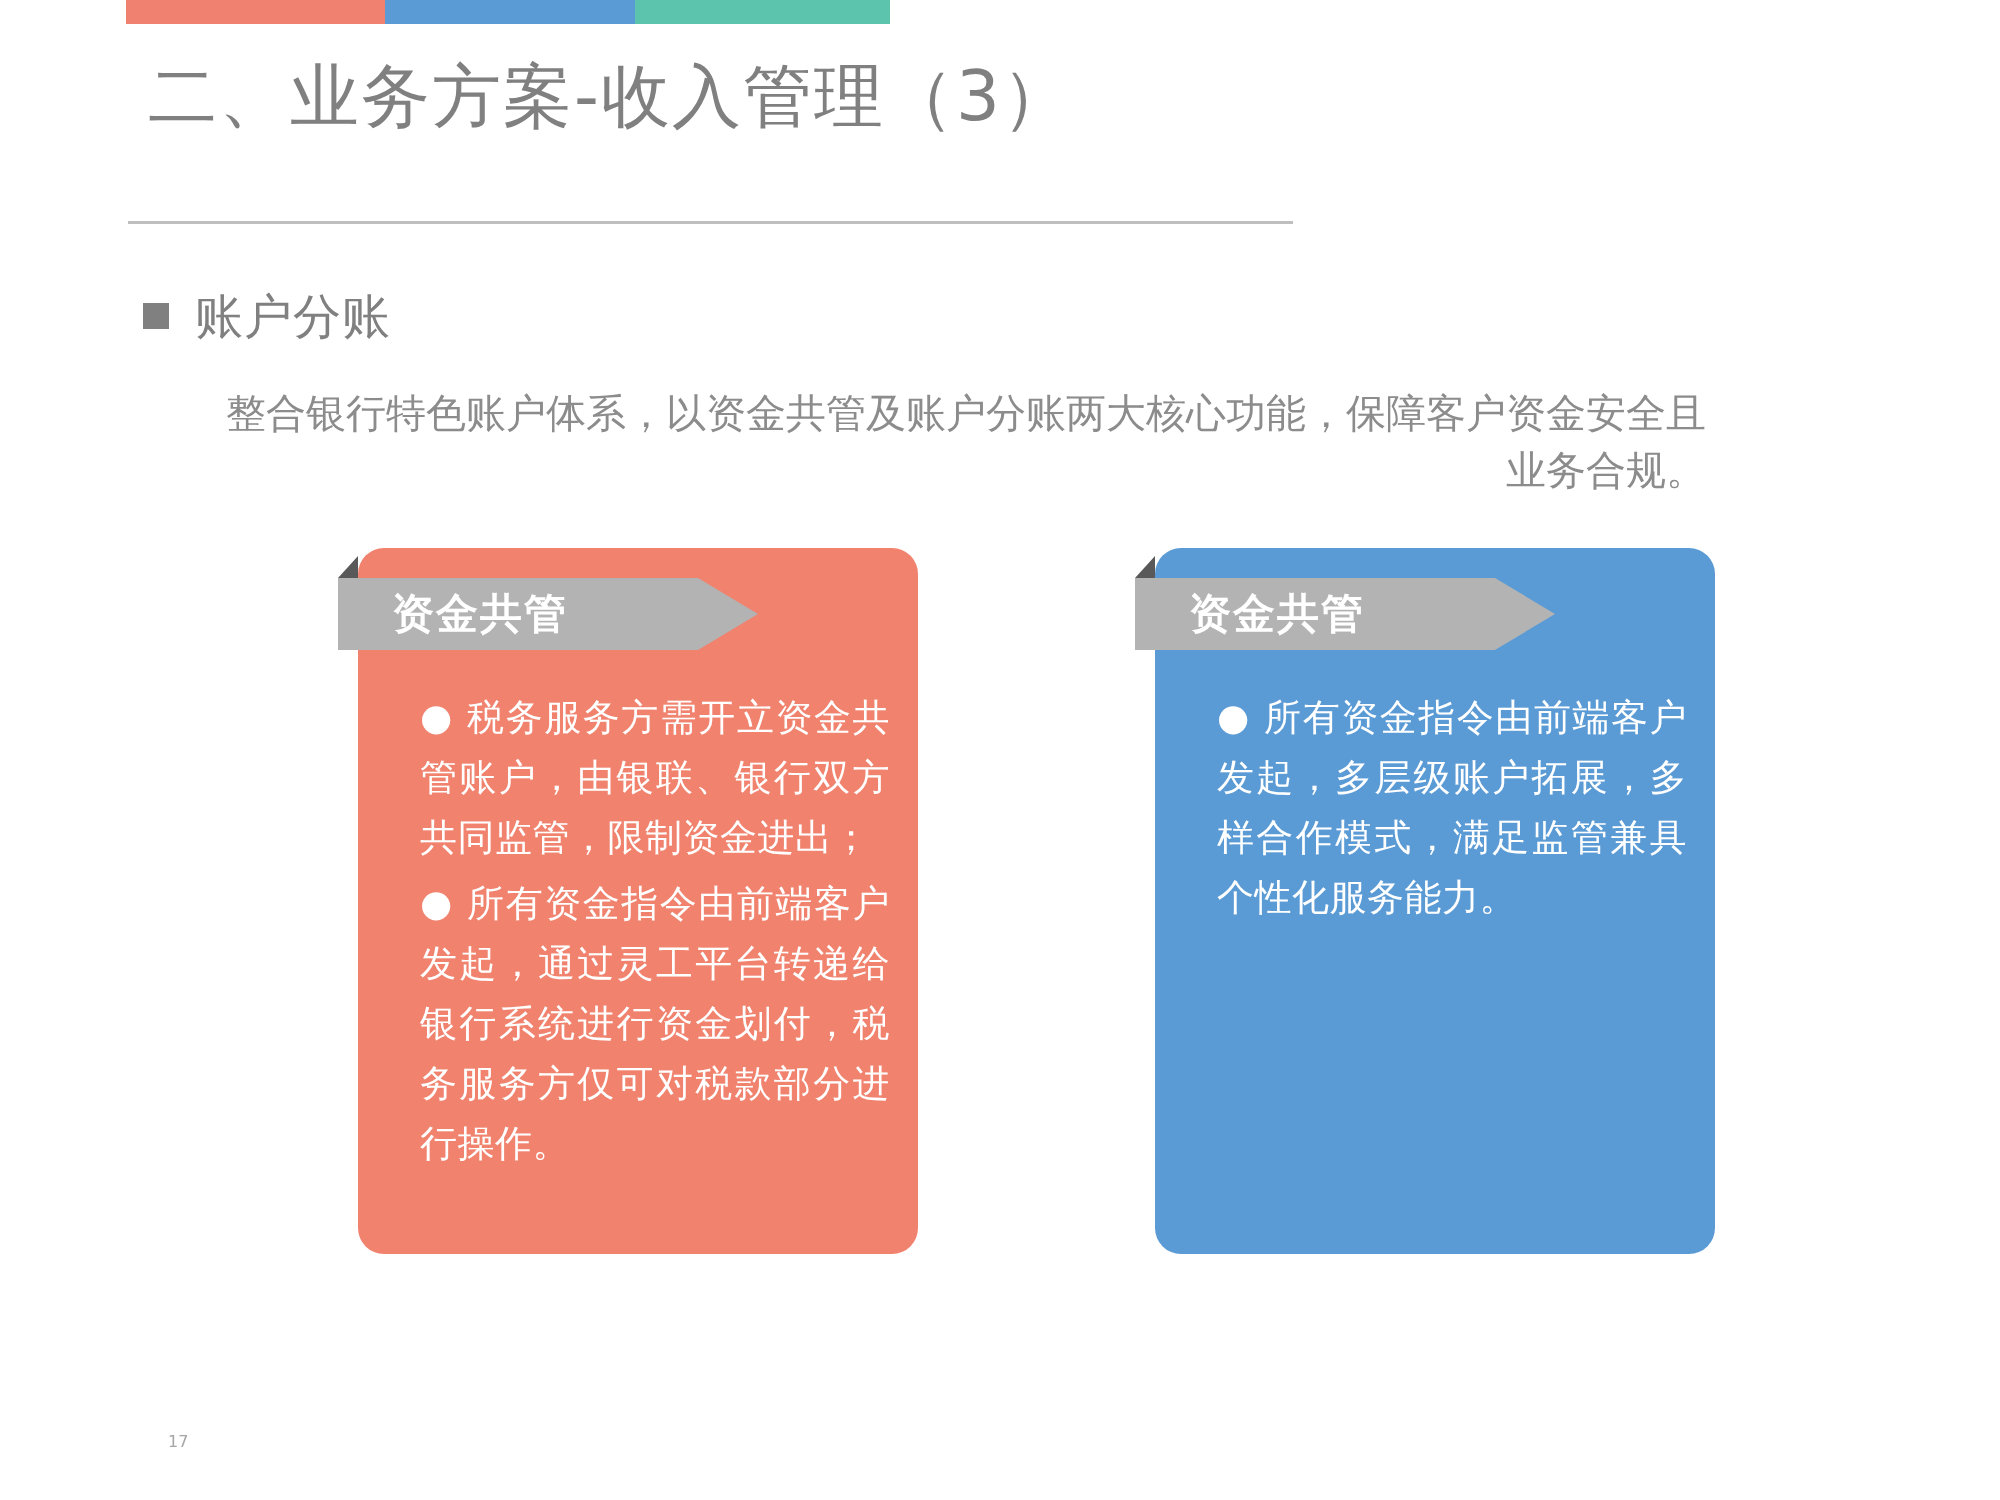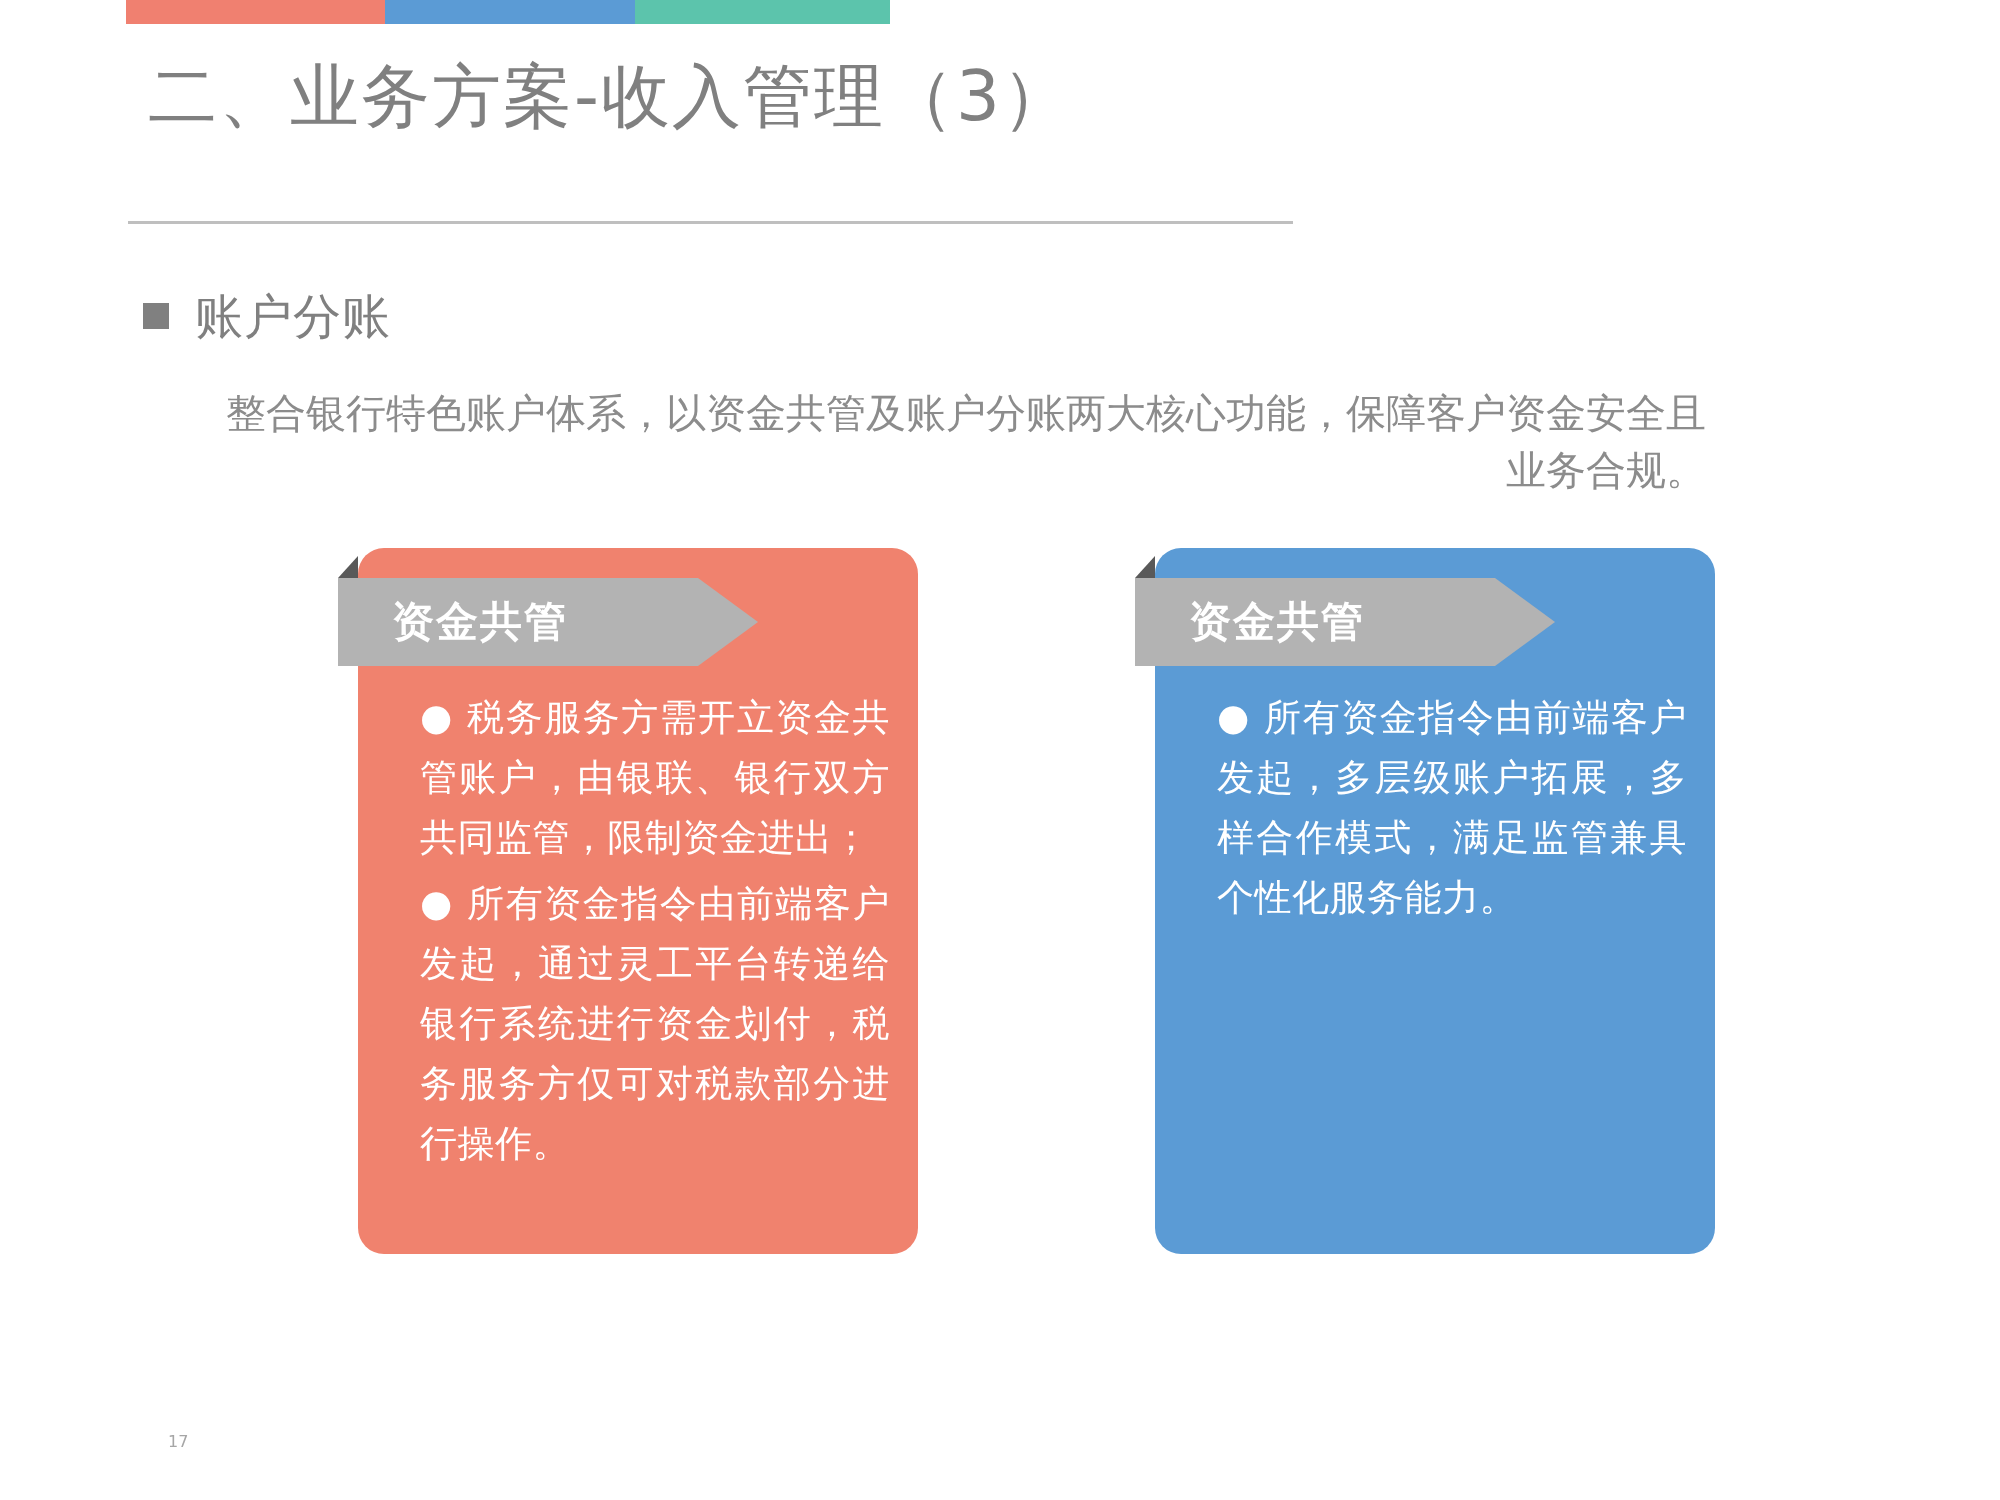--- a/index.html
+++ b/index.html
@@ -104,21 +104,21 @@
     width: 560px;
     height: 706px;
     background: #5B9BD5;
   }
 
   
   .ribbon {
     position: absolute;
     left: -20px;
     top: 30px;
-    height: 88px;
+    height: 72px;
     width: 420px;
     background: #b3b3b3;
     display: flex;
     align-items: center;
     -webkit-clip-path: polygon(0 0, 360px 0, 420px 50%, 360px 100%, 0 100%);
     clip-path: polygon(0 0, 360px 0, 420px 50%, 360px 100%, 0 100%);
   }
   .ribbon-label {
     color: #ffffff;
     font-size: 42px;

